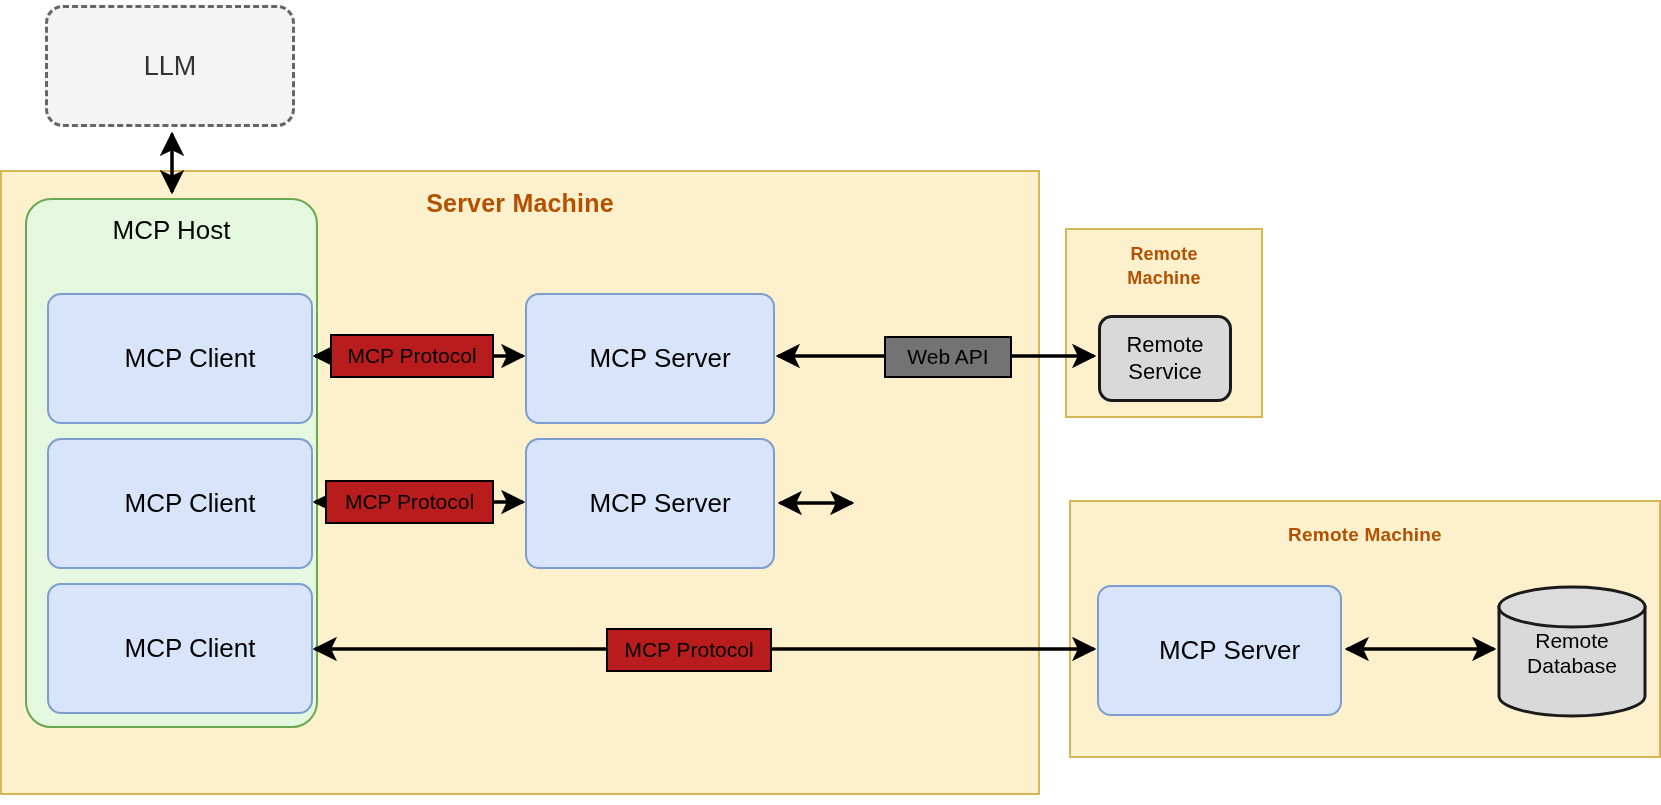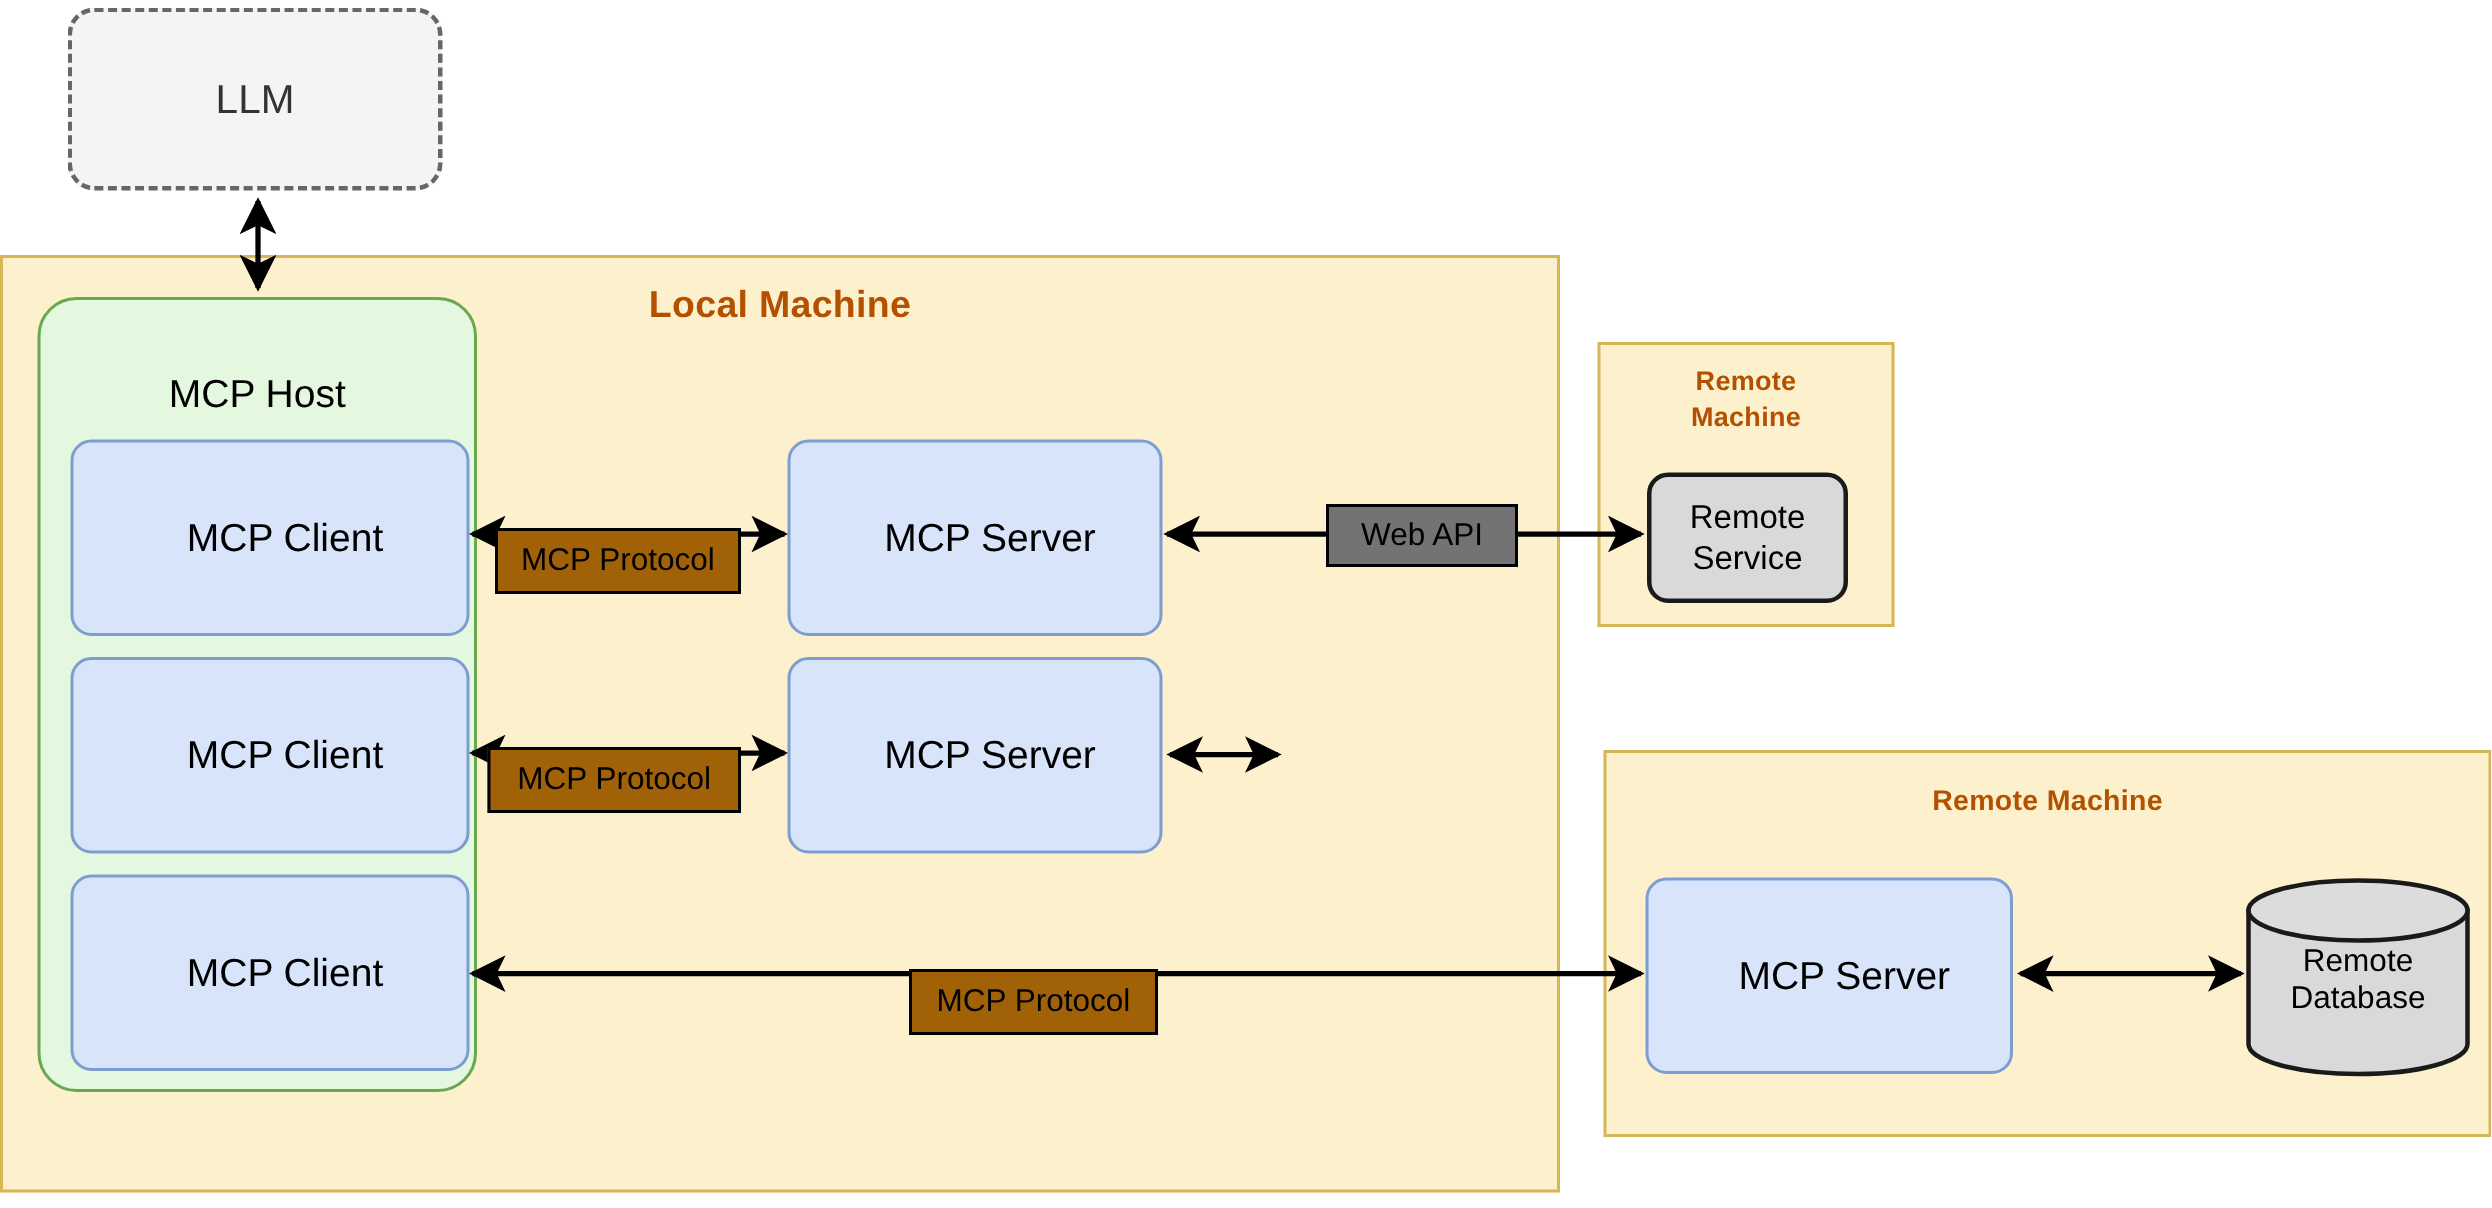--- a/index.html
+++ b/index.html
@@ -82,21 +82,20 @@
     box-sizing: border-box;
   }
   #mcp-host-label {
     position: absolute;
     left: 0;
     right: 0;
     top: 15px;
     text-align: center;
     font-size: 26px;
     color: #000000;
-    margin-top: 32px;
   }
 
   
   #llm-box {
     position: absolute;
     left: 45px;
     top: 5px;
     width: 250px;
     height: 122px;
     background: #f4f4f4;
@@ -172,41 +171,41 @@
     box-sizing: border-box;
     border: 2px solid #000000;
     display: flex;
     align-items: center;
     justify-content: center;
     font-size: 21px;
     color: #000000;
     white-space: nowrap;
     z-index: 5;
   }
-  .edge-label.blue-fill { background: #a16207; margin-top: 18px; }
+  .edge-label.blue-fill { background: #b91c1c; }
   .edge-label.gray-fill { background: #737373; }
 
   
   #arrows {
     position: absolute;
     left: 0;
     top: 0;
     width: 1661px;
     height: 805px;
     pointer-events: none;
     z-index: 3;
   }
 </style>
 </head>
 <body>
 
 <div id="canvas">
 
   <div class="machine" id="local-machine">
-    <div class="machine-title" id="local-machine-title">Local Machine</div>
+    <div class="machine-title" id="local-machine-title">Server Machine</div>
   </div>
 
   <div class="machine" id="remote-machine-top">
     <div class="machine-title" id="remote-machine-top-title">
       <span>Remote</span><br>
       <span>Machine</span>
     </div>
   </div>
 
   <div class="machine" id="remote-machine-bottom">

